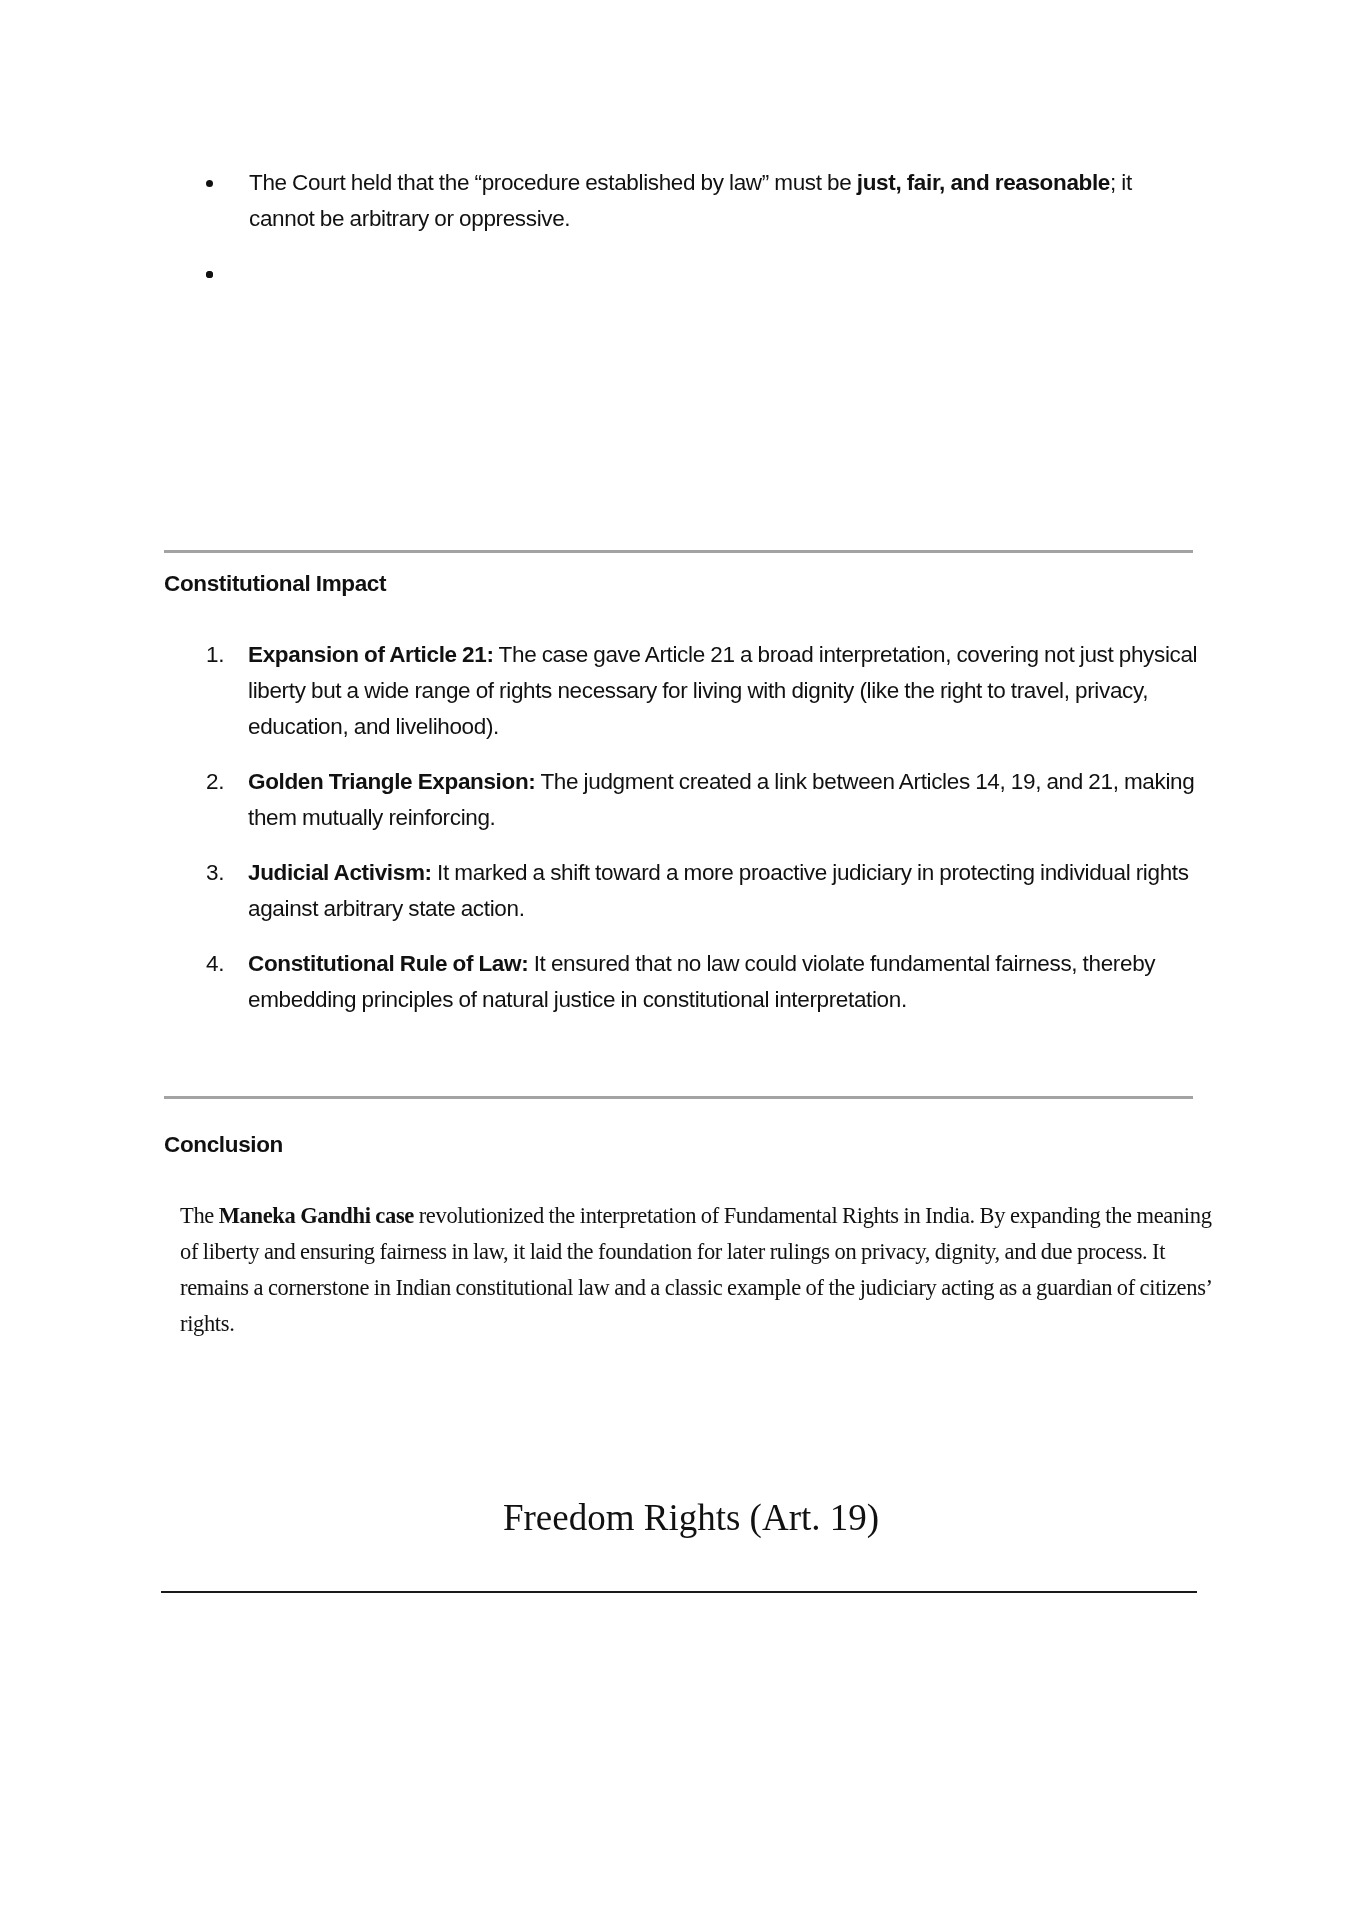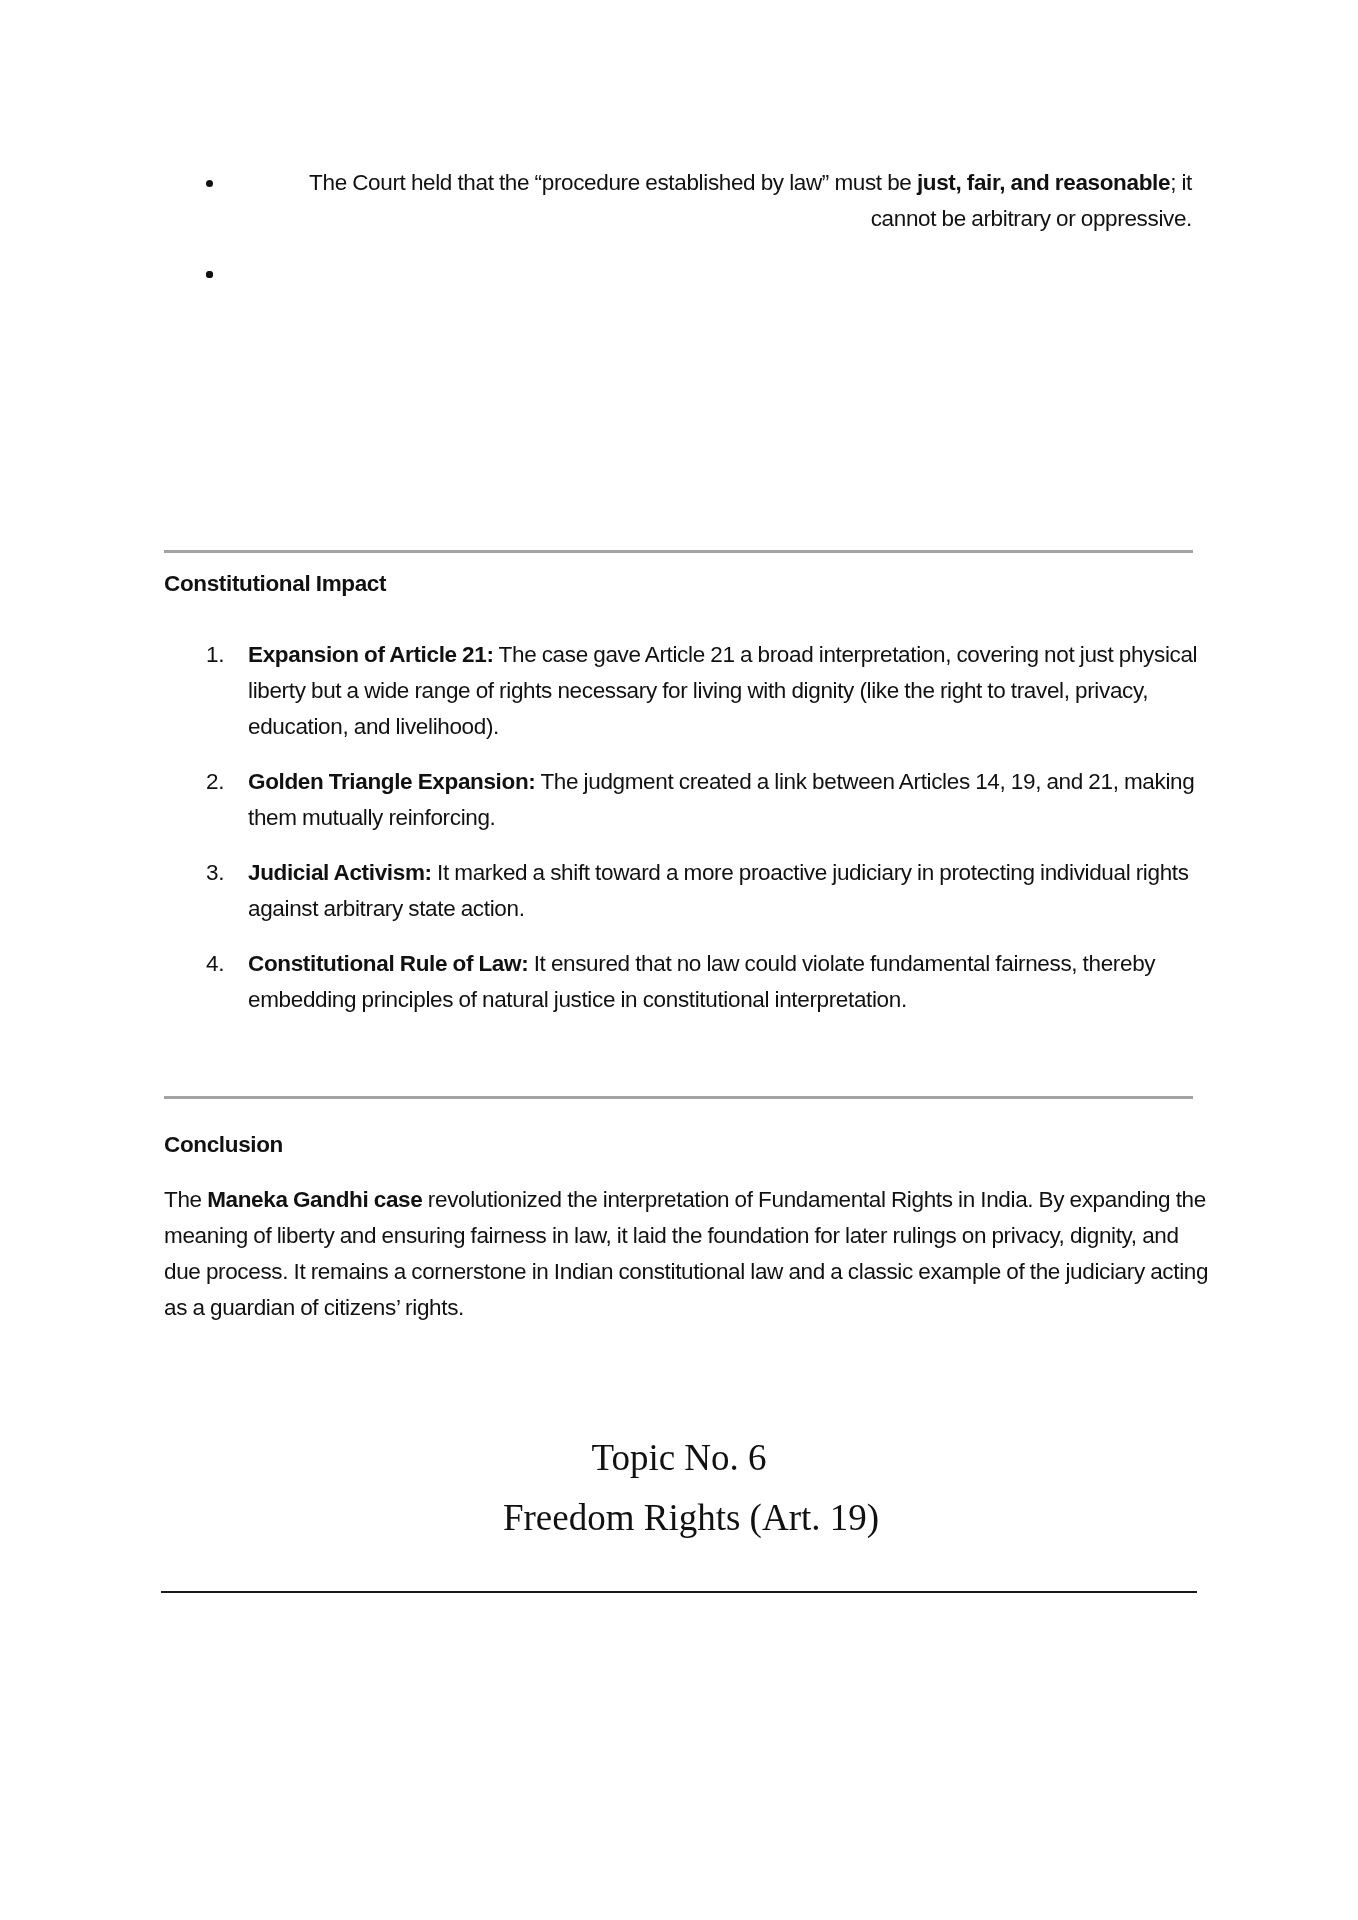--- a/index.html
+++ b/index.html
@@ -33,21 +33,20 @@
     top: 165px;
     width: 1040px;
     margin: 0;
     padding: 0;
     list-style: none;
   }
   .bullet-item {
     position: relative;
     padding-left: 85px;
     margin: 0 12px 19px 0;
-    text-align: right;
   }
   .bullet-dot {
     position: absolute;
     left: 42px;
     top: 15px;
     width: 7px;
     height: 7px;
     border-radius: 50%;
     background: #111111;
   }
@@ -83,21 +82,22 @@
     left: 164px;
     font-weight: bold;
   }
   .heading-impact { top: 566px; }
   .heading-conclusion { top: 1127px; }
   .conclusion-para {
     position: absolute;
     left: 164px;
     top: 1182px;
     width: 1045px;
-    margin: 0;
+    margin: 16px;
+    font-family: Liberation Serif, serif;
   }
   .topic {
     position: absolute;
     left: 0;
     width: 1358px;
     text-align: center;
     font-family: "Liberation Serif", serif;
     font-size: 37px;
     line-height: 44px;
     color: #111111;
@@ -153,18 +153,17 @@
       <b>Constitutional Rule of Law:</b><span> It ensured that no law could violate fundamental fairness, thereby embedding principles of natural justice in constitutional interpretation.</span>
     </li>
   </ol>
 
   <div class="divider divider-2"></div>
 
   <div class="heading heading-conclusion txt">Conclusion</div>
 
   <p class="conclusion-para txt"><span>The </span><b>Maneka Gandhi case</b><span> revolutionized the interpretation of Fundamental Rights in India. By expanding the meaning of liberty and ensuring fairness in law, it laid the foundation for later rulings on privacy, dignity, and due process. It remains a cornerstone in Indian constitutional law and a classic example of the judiciary acting as a guardian of citizens’ rights.</span></p>
 
-  <div class="topic topic-no">Topic No. 6</div>
   <div class="topic topic-title">Freedom Rights (Art. 19)</div>
 
   <div class="black-rule"></div>
 
 </div>
 
 </body></html>

